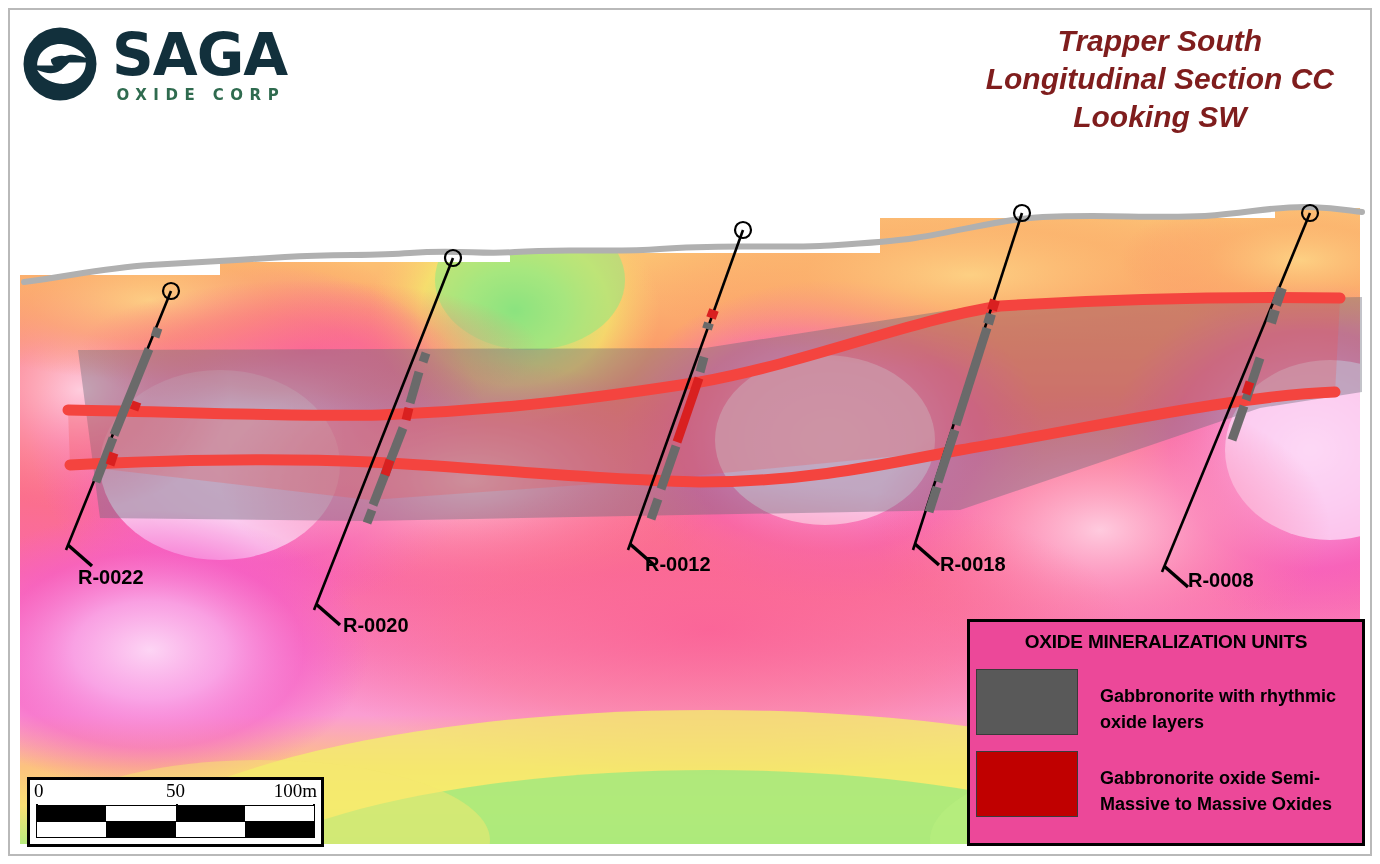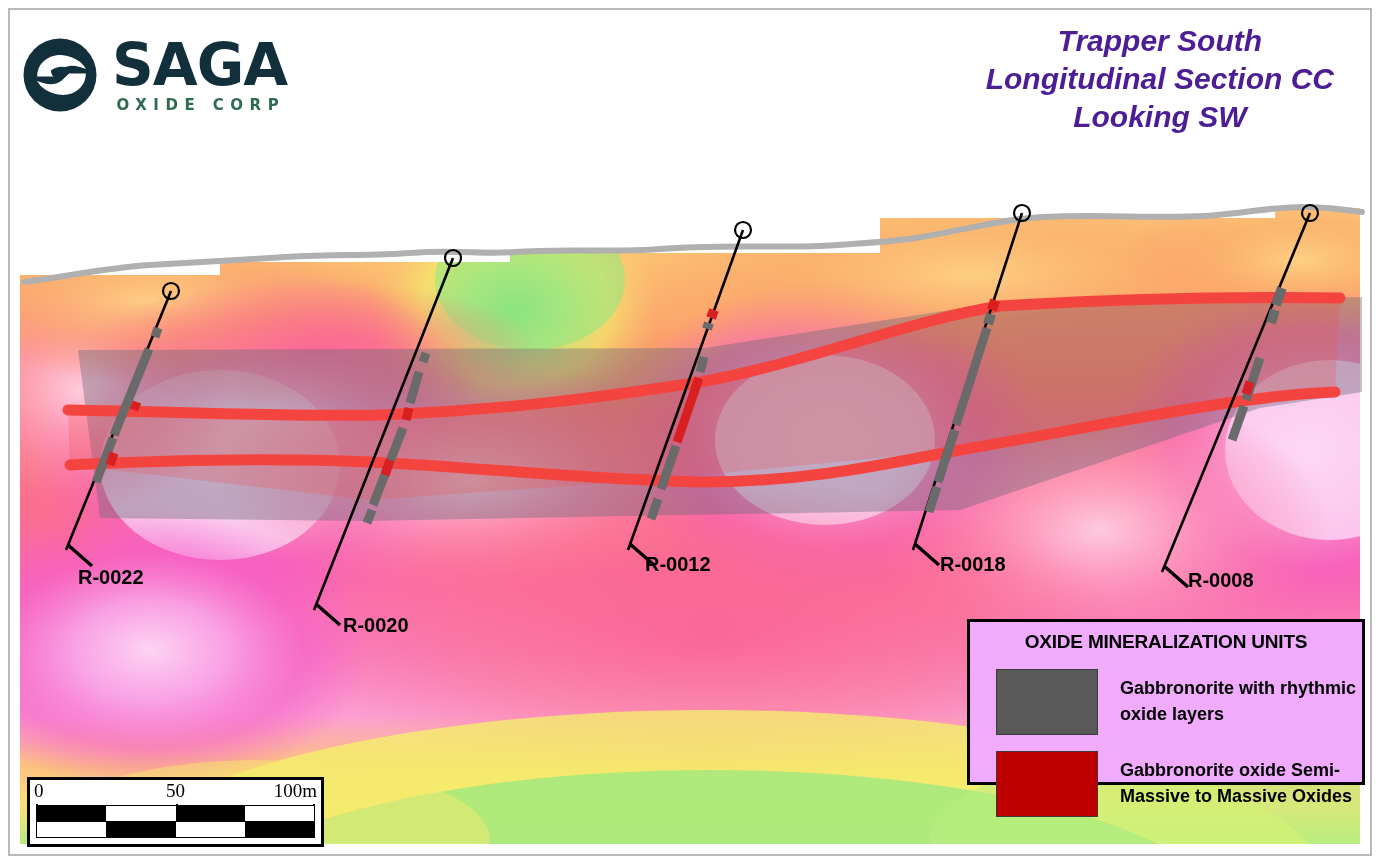--- a/index.html
+++ b/index.html
@@ -27,23 +27,23 @@
 
   
   #header{
     position:absolute;
     left:0; top:0;
     width:1380px; height:165px;
     z-index:30;
   }
   #logo-wrap{
     position:absolute;
-    left:22px; top:36px;
+    left:22px; top:26px;
     display:flex;
-    align-items:center;
+    align-items:flex-start;
   }
   #logo-mark{ width:76px; height:76px; display:block; }
   #logo-text{ margin-left:14px; line-height:1; }
   #logo-saga{
     font-size:58px;
     font-weight:bold;
     color:#12303c;
     letter-spacing:-1px;
     font-family:"DejaVu Sans", sans-serif;
   }
@@ -58,21 +58,21 @@
     font-family:"DejaVu Sans", sans-serif;
   }
 
   #title-block{
     position:absolute;
     right:46px; top:22px;
     text-align:center;
     font-style:italic;
     font-weight:bold;
     font-size:30px;
-    color:#4c1d95;
+    color:#7f1d1d;
     line-height:1.26;
     font-family:"Liberation Sans", sans-serif;
     margin-left:12px;
   }
 
   
   #section{
     position:absolute;
     left:10px; top:10px;
     width:1360px; height:844px;
@@ -121,40 +121,40 @@
     position:absolute;
     left:50%; top:24px;
     width:2px; height:7px;
     background:#000;
   }
 
   
   #legend{
     position:absolute;
     left:967px; top:619px;
-    width:398px; height:166px;
-    background:#f0abfc;
+    width:398px; height:227px;
+    background:#ec4899;
     border:3px solid #000;
     box-sizing:border-box;
     z-index:40;
     padding:0;
   }
   #legend-title{
     text-align:center;
     font-size:19px;
     font-weight:bold;
     color:#000;
     margin-top:9px;
     letter-spacing:-0.2px;
   }
   .legend-row{
     display:flex;
-    align-items:center;
+    align-items:flex-end;
     margin-top:14px;
-    padding-left:26px;
+    padding-left:6px;
   }
   .legend-swatch{
     width:100px;
     height:64px;
     border:1px solid #3a3a3a;
     flex:0 0 auto;
     margin-top:2px;
   }
   .legend-label{
     margin-left:22px;

